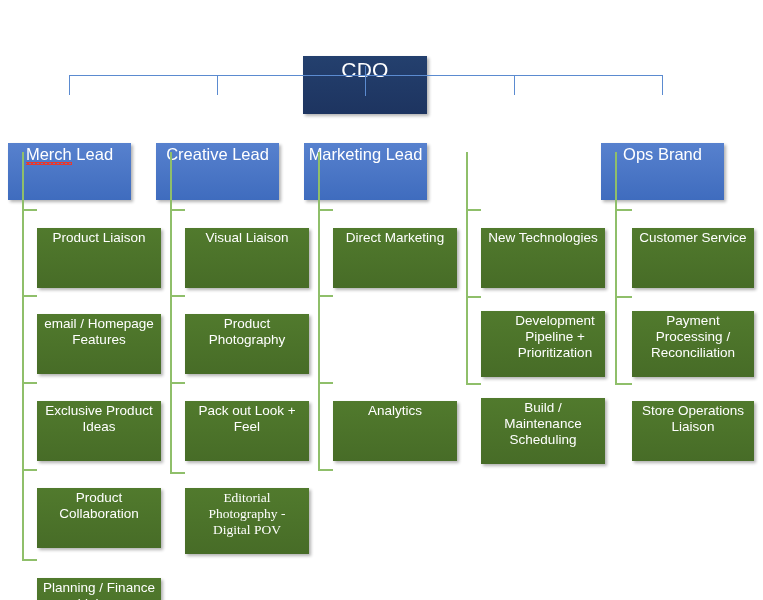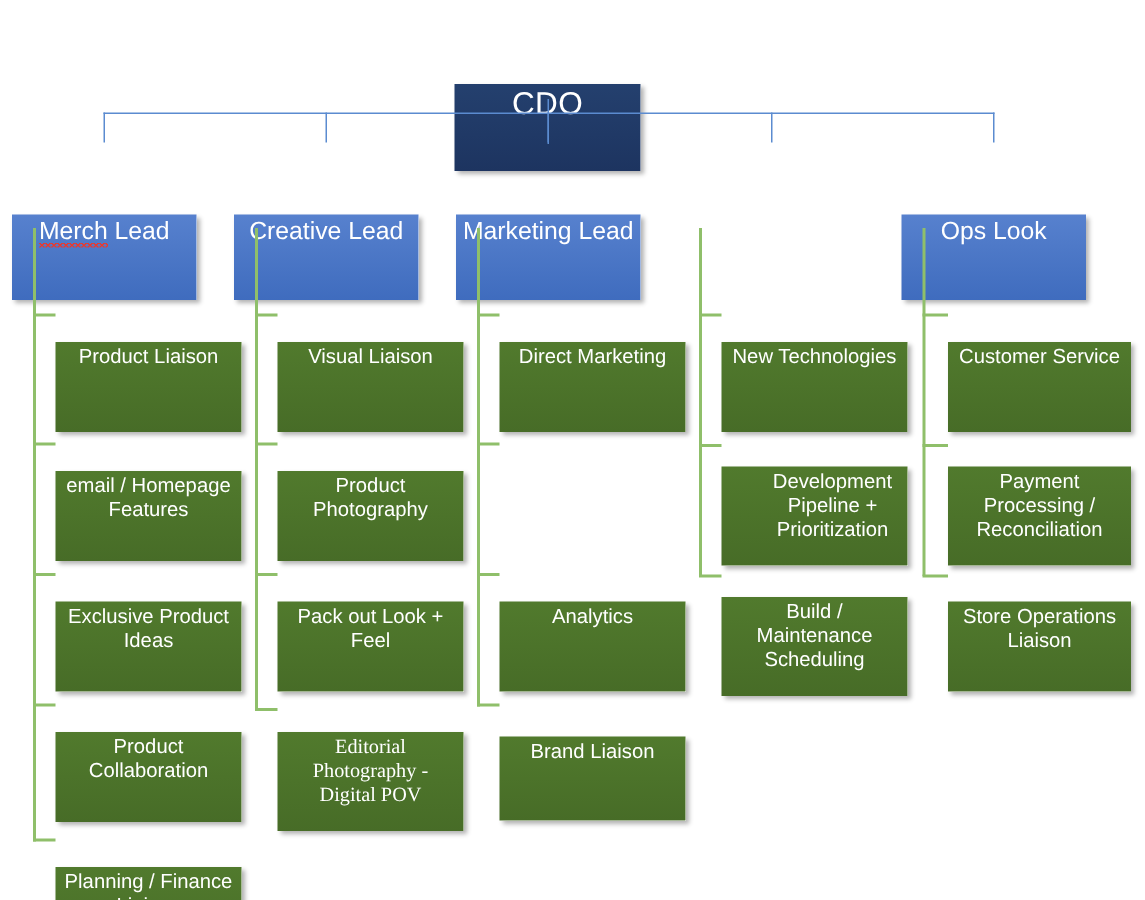--- a/index.html
+++ b/index.html
@@ -179,44 +179,41 @@
   </div>
 
   <div class="gline h" style="left:318px; top:295px; width:15px;"></div>
 
   <div class="gline h" style="left:318px; top:382px; width:15px;"></div>
   <div class="node leaf" style="left:333px; top:353px; width:124px; height:60px;">
     <span class="label">Analytics</span>
   </div>
 
   <div class="gline h" style="left:318px; top:469px; width:15px;"></div>
-  <div class="node leaf" style="left:333px; top:443px; width:124px; height:56px;">
-    <span class="label">Brand Liaison</span>
-  </div>
 
 
   <div class="gline v" style="left:466px; top:152px; height:232px;"></div>
 
   <div class="gline h" style="left:466px; top:209px; width:15px;"></div>
   <div class="node leaf" style="left:481px; top:180px; width:124px; height:60px;">
     <span class="label">New Technologies</span>
   </div>
 
   <div class="gline h" style="left:466px; top:296px; width:15px;"></div>
   <div class="node leaf" style="left:481px; top:263px; width:124px; height:66px;padding-left:28px;">
     <span class="label">Development Pipeline + Prioritization</span>
   </div>
 
   <div class="gline h" style="left:466px; top:383px; width:15px;"></div>
   <div class="node leaf" style="left:481px; top:350px; width:124px; height:66px;">
     <span class="label">Build / Maintenance Scheduling</span>
   </div>
 
   <div class="node lead" style="left:601px; top:95px; width:123px; height:57px;">
-    <span class="label">Ops Look</span>
+    <span class="label">Ops Brand</span>
   </div>
 
   <div class="gline v" style="left:615px; top:152px; height:232px;"></div>
 
   <div class="gline h" style="left:615px; top:209px; width:17px;"></div>
   <div class="node leaf" style="left:632px; top:180px; width:122px; height:60px;">
     <span class="label">Customer Service</span>
   </div>
 
   <div class="gline h" style="left:615px; top:296px; width:17px;"></div>

